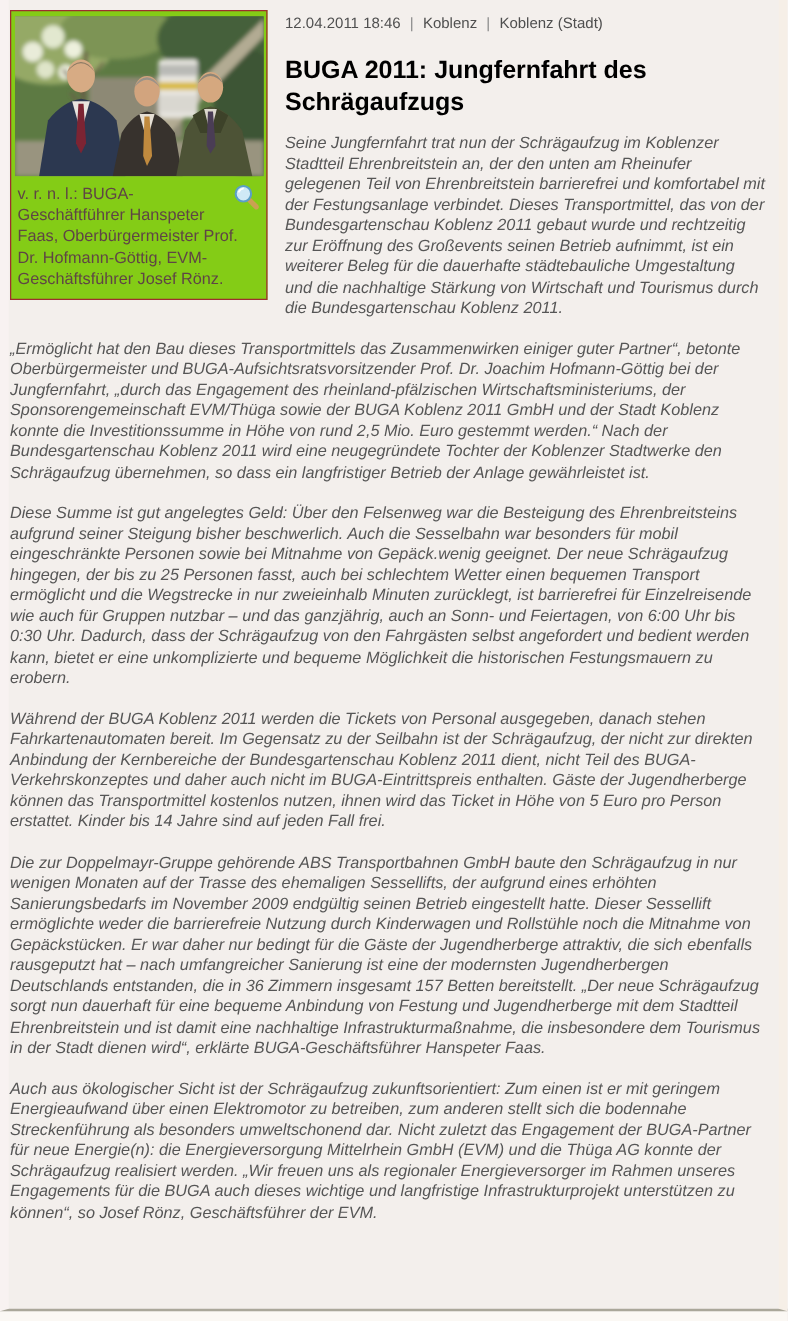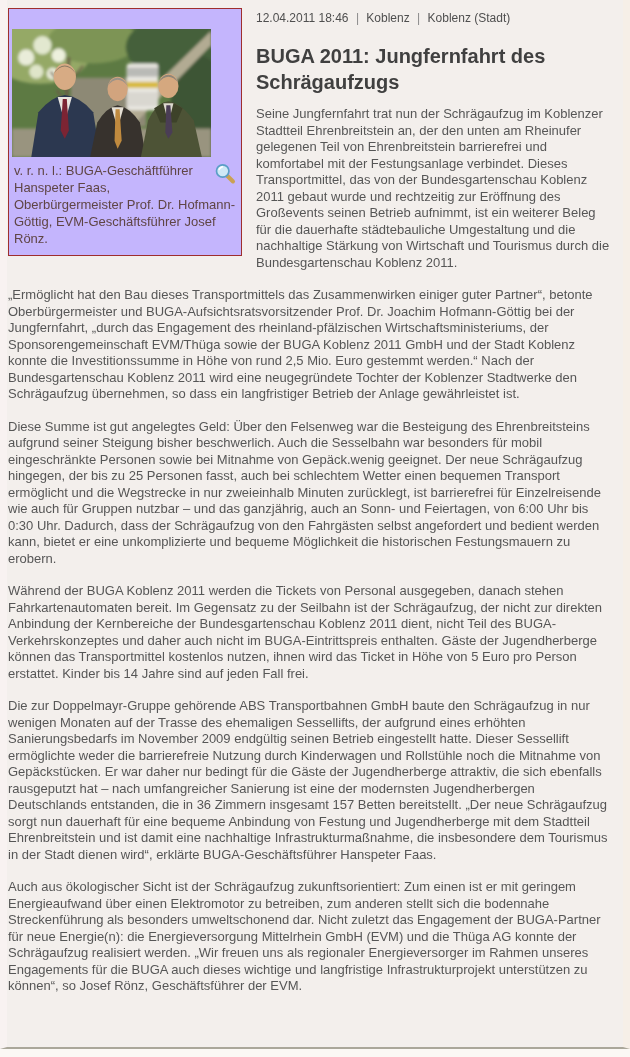--- a/index.html
+++ b/index.html
@@ -15,25 +15,25 @@
     background:#f3efec;
     border-left:7px solid #f8f2f1;
     border-right:7px solid #f6efe7;
     border-bottom:2px solid #aaa79a;
     padding:8px 10px 0 1px;
     overflow:hidden;
   }
   
   .photo-box{
     float:left;
-    width:234px;
+    width:206px;
     box-sizing:border-box;
-    background:#c4b5fd;
+    background:#84cc16;
     border:1px solid #9e2e2e;
-    padding:20px 3px 4px 3px;
+    padding:4px 3px 4px 3px;
     margin:0 14px 4px 0;
   }
   .photo{display:block;width:199px;height:128px;}
   .caption{
     color:#5f4545;
     font-size:13px;
     line-height:17px;
     padding:5px 2px 4px 2px;
   }
   .zoom-btn{
@@ -45,32 +45,33 @@
   }
   .meta-row{
     color:#4f4f4f;
     font-size:12px;
     line-height:15px;
     padding-top:3px;
     padding-left:27px;
   }
   .meta-row .sep{color:#8a8a8a;padding:0 4px;}
   h1.title{
-    color:#404040;
+    color:#000000;
     font-size:20px;
     line-height:26px;
     font-weight:bold;
     margin:17px 0 11px 0;
   }
   h1.title span{display:block;}
   p.body{
     color:#565656;
     font-size:13px;
     line-height:16.5px;
     margin:0 0 16px 0;
+    font-style:italic;
   }
 </style>
 </head>
 <body>
 
 <div class="content">
 
   <div class="photo-box">
     <svg class="photo" viewBox="0 0 196 126" preserveAspectRatio="none" aria-hidden="true">
       <defs>

